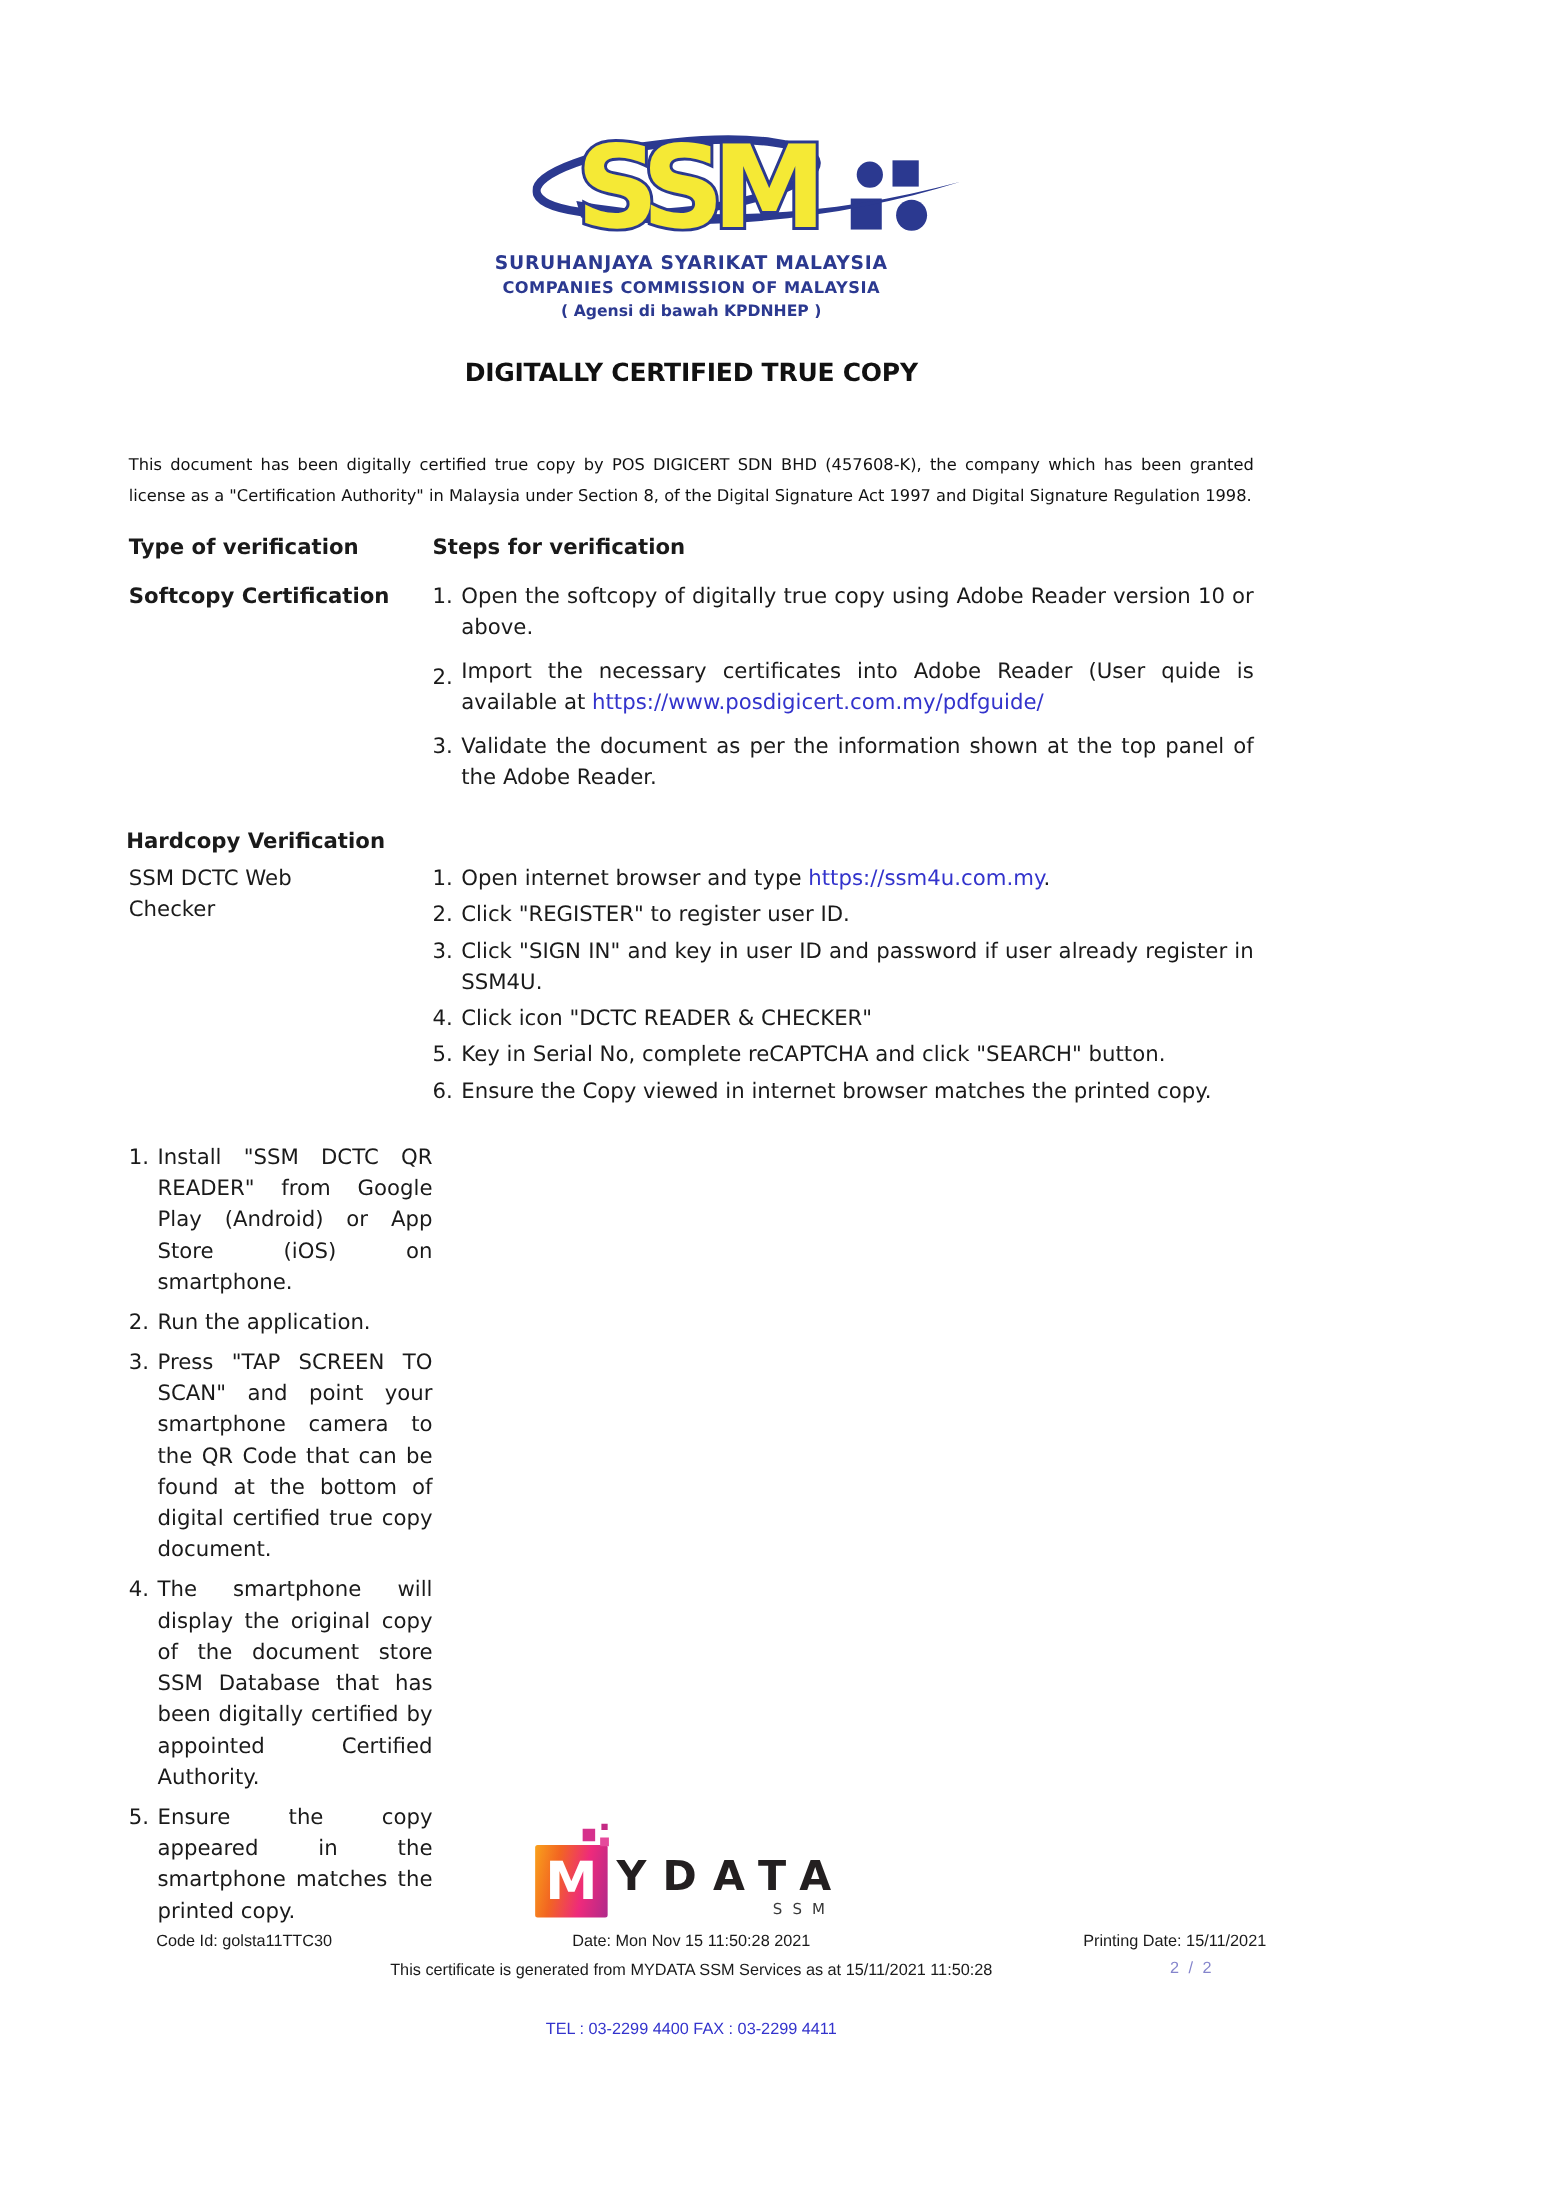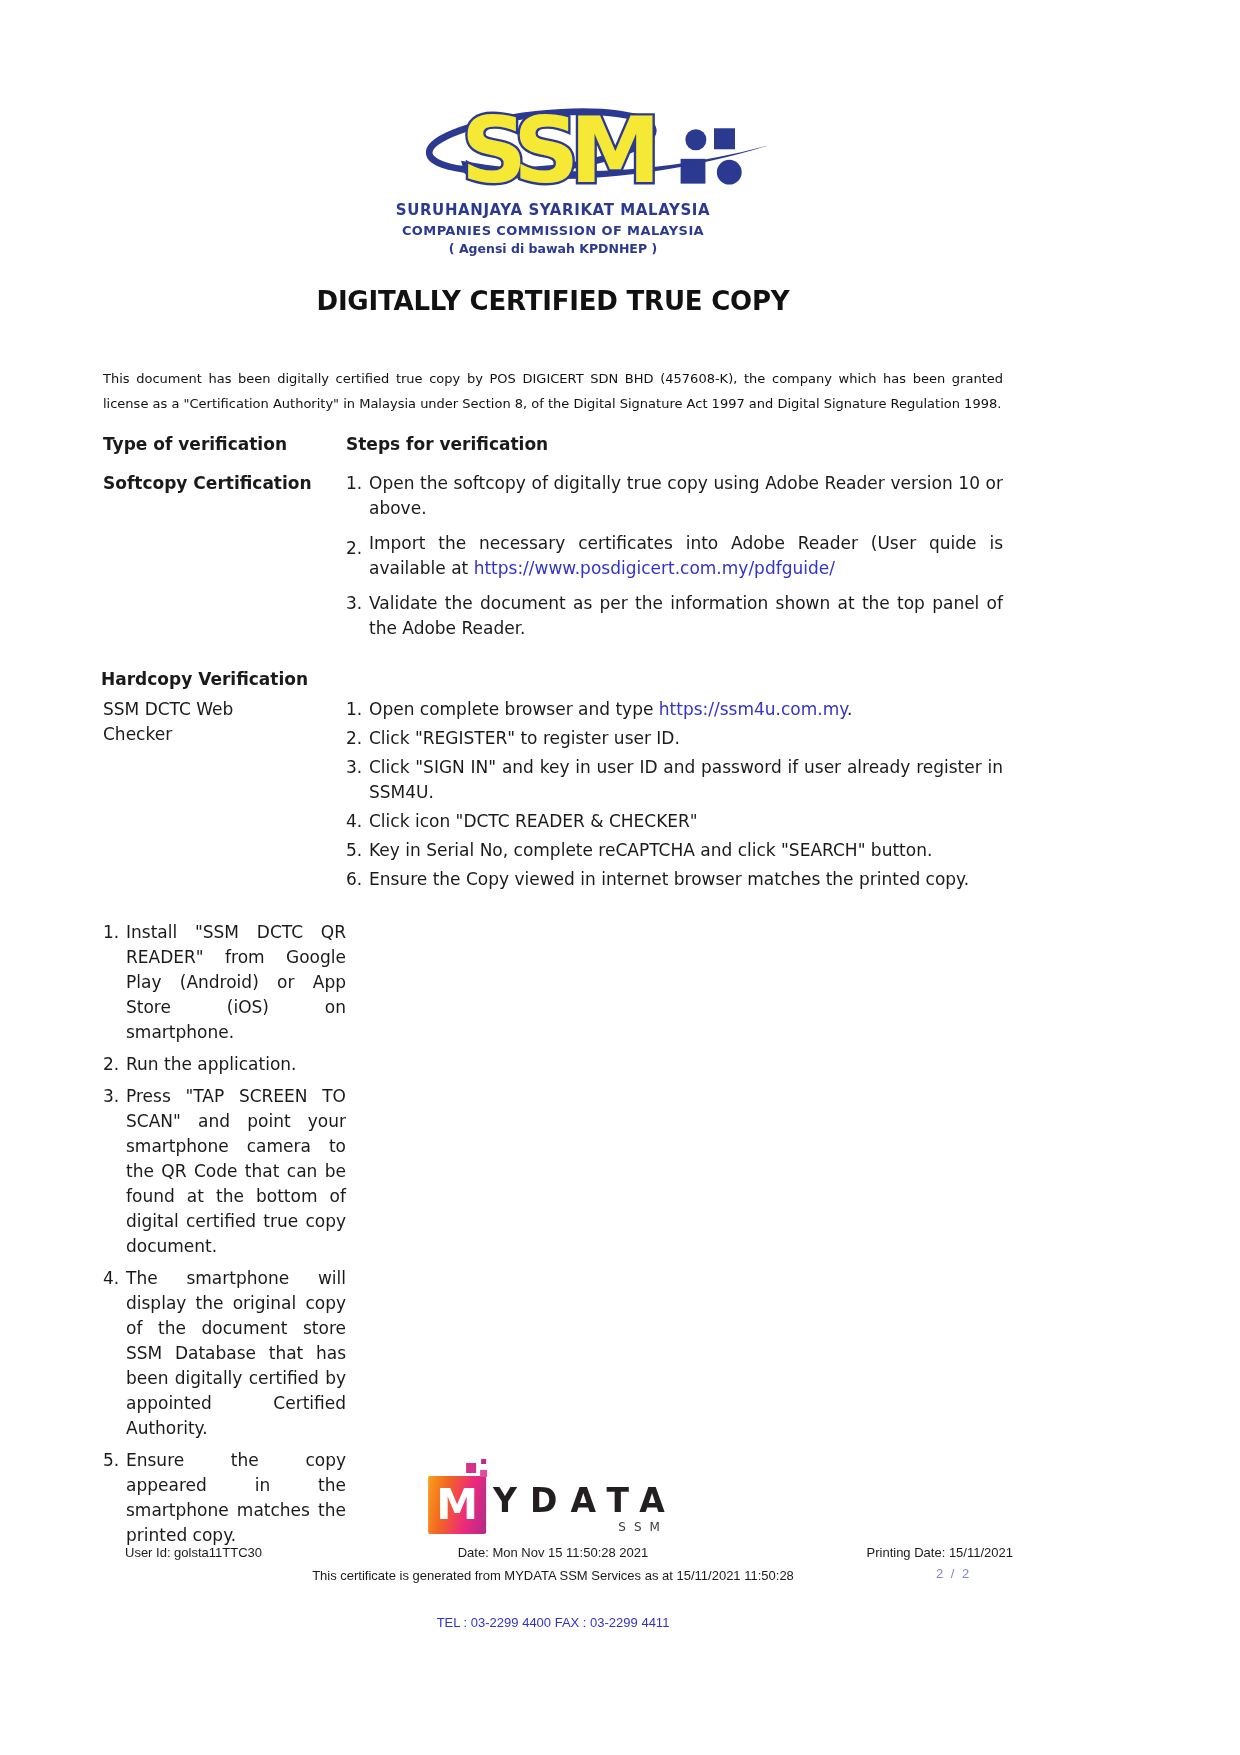--- a/index.html
+++ b/index.html
@@ -8,21 +8,21 @@
   .doc{margin-left:103px;width:900px;}
 
   
   .ssm-logo{text-align:center;padding-top:92px;}
   .ssm-logo svg{display:block;margin:0 auto;position:relative;left:45px;}
   .ssm-l1{font-size:15px;font-weight:bold;color:#2b3990;letter-spacing:.6px;margin-top:4px;}
   .ssm-l2{font-size:13px;font-weight:bold;color:#2b3990;letter-spacing:.4px;margin-top:4px;}
   .ssm-l3{font-size:12.5px;font-weight:bold;color:#2b3990;margin-top:3px;}
 
   
-  h1.title{margin:30px 0 0 0;text-align:center;font-size:26px;font-weight:bold;
+  h1.title{margin:30px 0 0 0;text-align:center;font-size:20px;font-weight:bold;
            letter-spacing:-.2px;color:#111;}
   p.body{margin:0;font-size:13px;line-height:25px;text-align:justify;color:#111;}
   p.p1{margin-top:50px;}
   p.p2{margin-top:16px;}
 
   
   .vtable{margin-top:16px;}
   .row{display:grid;grid-template-columns:243px 657px;}
   .hdr{font-weight:bold;font-size:17px;line-height:25px;margin-bottom:14px;}
   .rowlabel{font-size:17px;line-height:25px;width:180px;}
@@ -117,21 +117,21 @@
         </div>
       </div>
 
       <div class="hard-label">Hardcopy Verification</div>
 
       <div class="row web-row">
         <div class="rowlabel">SSM DCTC Web Checker</div>
         <div class="steps">
           <div class="step">
             <span class="num">1.</span>
-            <span class="txt" style="text-align:left"><span>Open complete browser and type </span><a class="lnk" href="#">https://ssm4u.com.my</a><span>.</span></span>
+            <span class="txt" style="text-align:left"><span>Open internet browser and type </span><a class="lnk" href="#">https://ssm4u.com.my</a><span>.</span></span>
           </div>
           <div class="step">
             <span class="num">2.</span>
             <span class="txt">Click "REGISTER" to register user ID.</span>
           </div>
           <div class="step">
             <span class="num">3.</span>
             <span class="txt">Click "SIGN IN" and key in user ID and password if user already register in SSM4U.</span>
           </div>
           <div class="step">
@@ -185,19 +185,19 @@
         <i class="sq sq2"></i>
         <i class="sq sq3"></i>
       </div>
       <div class="mword">
         <div class="word">YDATA</div>
         <div class="msub">SSM</div>
       </div>
     </div>
   </div>
 
-  <div class="f f-user">User Id: golsta11TTC30</div>
+  <div class="f f-user">Code Id: golsta11TTC30</div>
   <div class="f f-date">Date: Mon Nov 15 11:50:28 2021</div>
   <div class="f f-print">Printing Date: 15/11/2021</div>
   <div class="f f-cert">This certificate is generated from MYDATA SSM Services as at 15/11/2021 11:50:28</div>
   <div class="f f-page">2 / 2</div>
   <div class="f f-tel">TEL : 03-2299 4400 FAX : 03-2299 4411</div>
 </div>
 
 </body></html>

